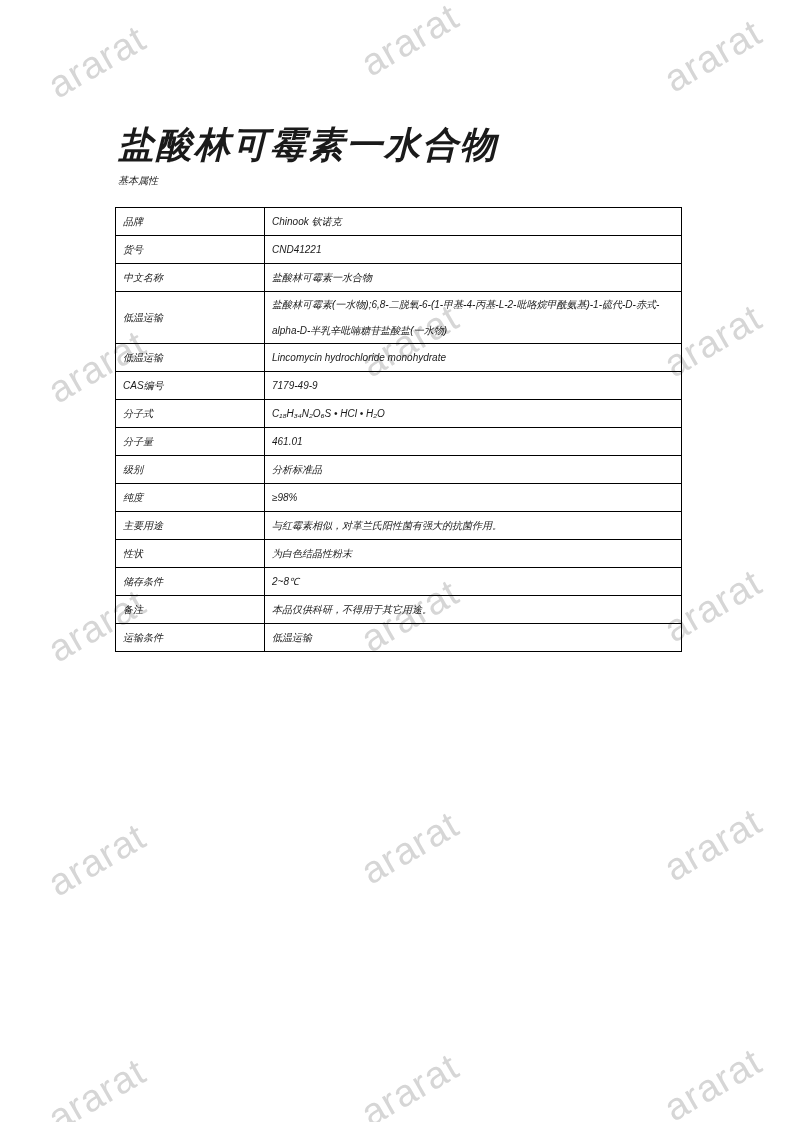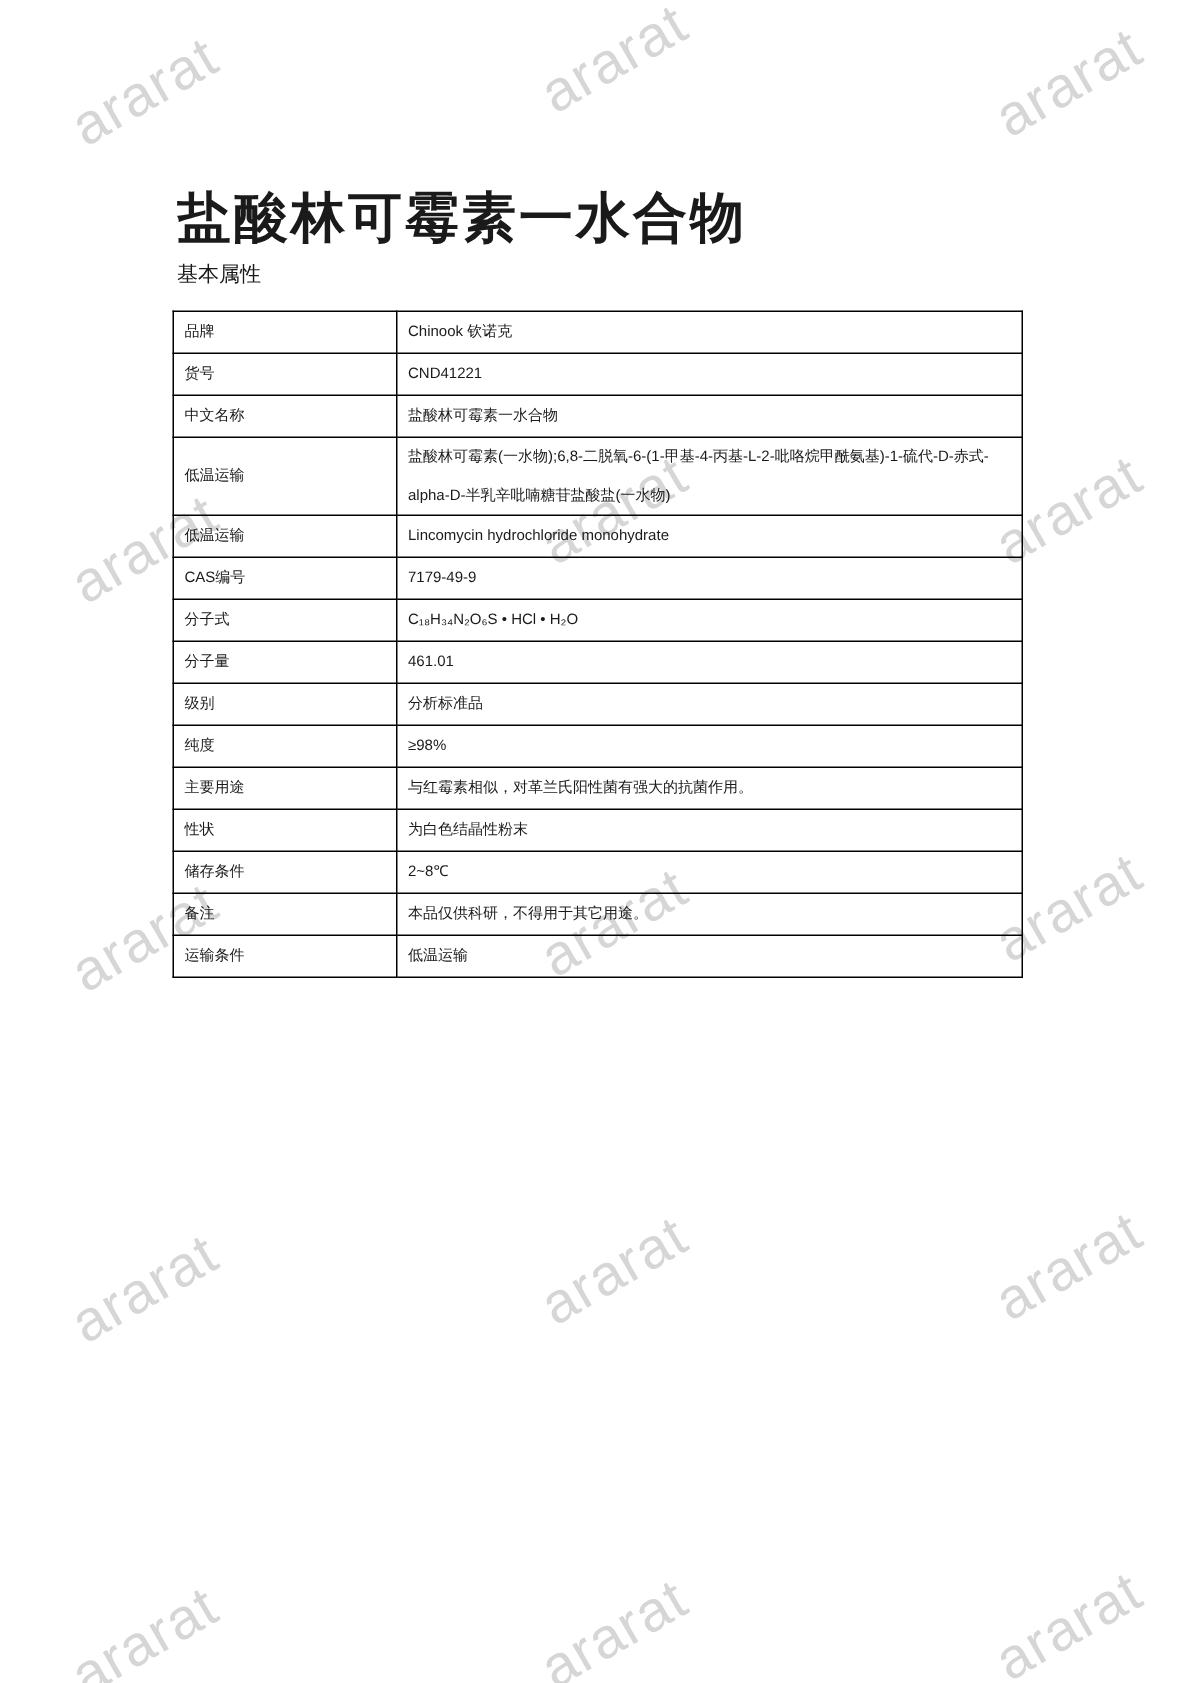--- a/index.html
+++ b/index.html
@@ -29,36 +29,37 @@
     font-size: 38px;
     letter-spacing: 1px;
     white-space: nowrap;
     user-select: none;
   }
   
   .content {
     position: absolute;
     inset: 0;
     z-index: 1;
+    font-style: italic;
   }
   .page-title {
     position: absolute;
     left: 118px;
     top: 97px;
     font-size: 36px;
     font-weight: bold;
     letter-spacing: 2px;
     color: #1a1a1a;
     white-space: nowrap;
   }
   .section-heading {
     position: absolute;
     left: 118px;
     top: 174px;
-    font-size: 14px;
+    font-size: 10px;
     color: #1a1a1a;
   }
   table.props {
     position: absolute;
     left: 115px;
     top: 207px;
     width: 566px;
     border-collapse: collapse;
     table-layout: fixed;
     font-size: 10px;

